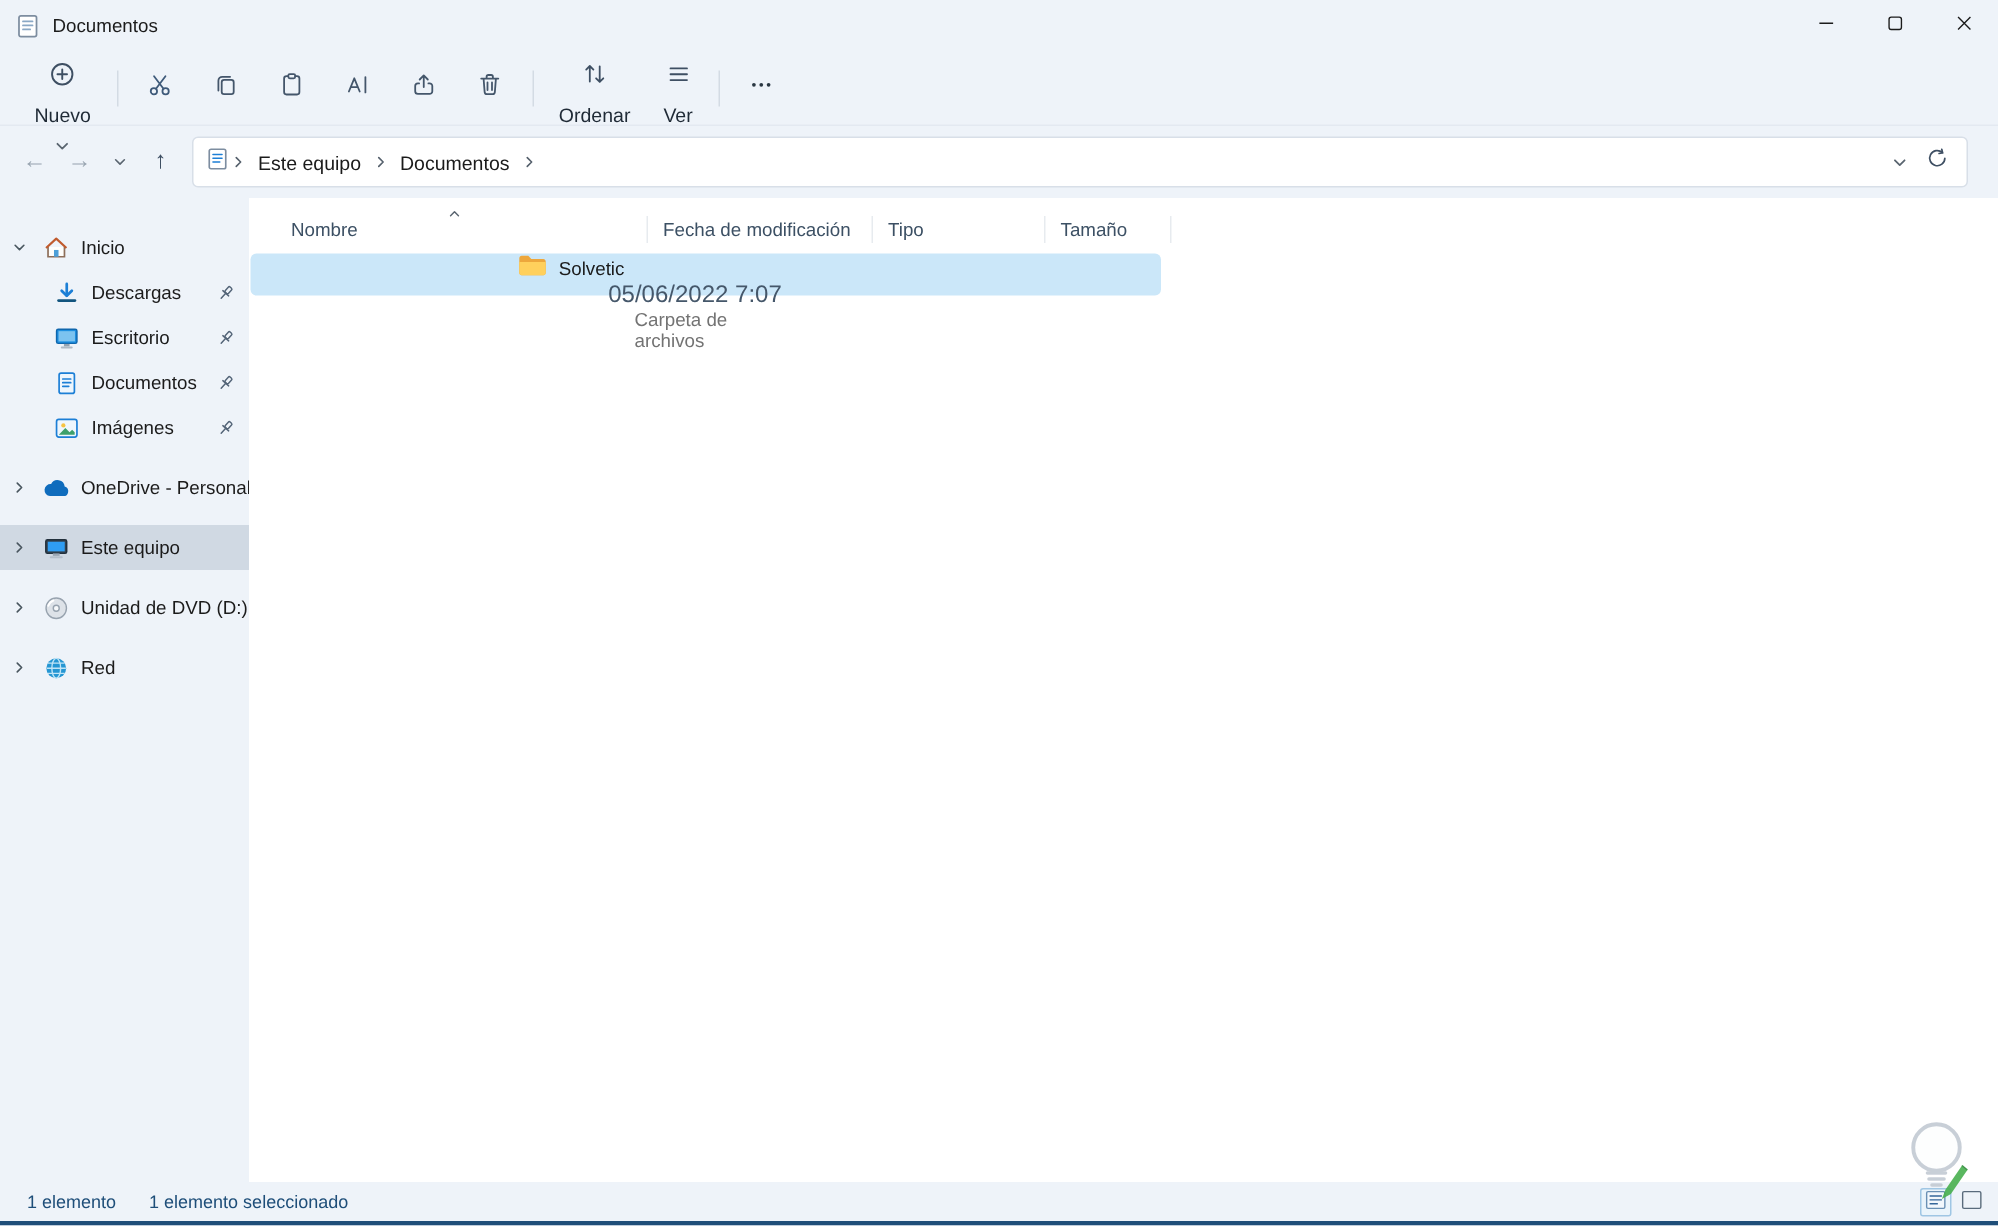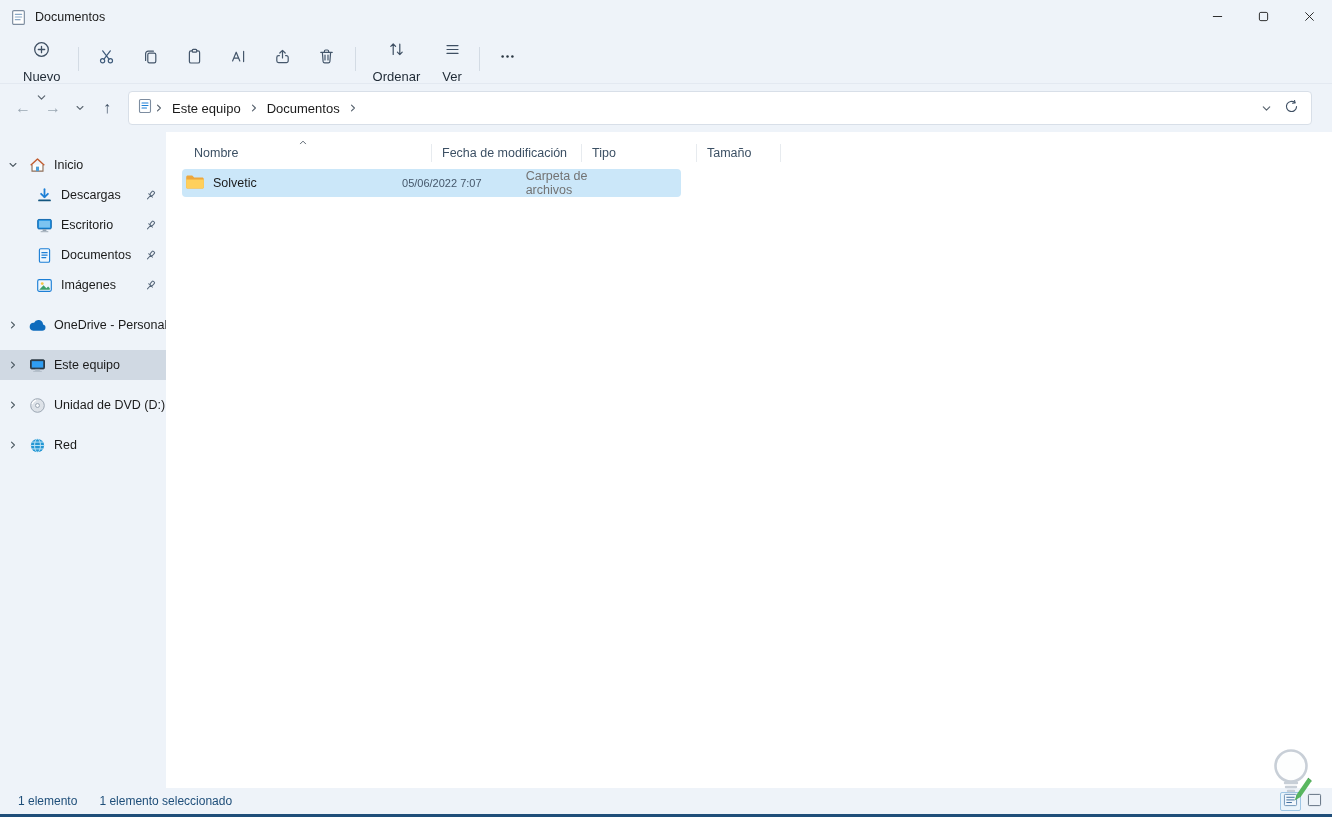--- a/index.html
+++ b/index.html
@@ -51,23 +51,23 @@
 
   .main { flex: 1; background: #fff; padding-top: 6px; position: relative; min-width: 0; }
   .cols { display: flex; height: 30px; margin-left: 8px; }
   .col { display: flex; align-items: center; font-size: 12.5px; color: #3c5064; position: relative; text-align: center; }
   .col::after { content: ""; position: absolute; right: 0; top: 6px; height: 18px; width: 1px; background: #e7ebef; }
   .col.c1 { width: 258px; padding-left: 20px; }
   .col.c2 { width: 150px; padding-left: 10px; }
   .col.c3 { width: 115px; padding-left: 10px; }
   .col.c4 { width: 84px; padding-left: 10px; }
   .sort-caret { position: absolute; top: 0; left: 50%; transform: translateX(-50%); display: flex; color: #5a6570; }
-  .filerow { display: flex; align-items: center; height: 28px; margin-left: 16px; margin-top: 1px; width: 499px; background: #cbe7f9; border-radius: 4px; }
+  .filerow { display: flex; align-items: center; height: 28px; margin-left: 1px; margin-top: 1px; width: 607px; background: #cbe7f9; border-radius: 4px; flex-direction: column; }
   .cellname { width: 258px; display: flex; align-items: center; gap: 8px; padding-left: 3px; font-size: 12.5px; color: #1b1b1b; }
-  .celldate { width: 150px; padding-left: 10px; font-size: 11px; color: #45576a; }
+  .celldate { width: 150px; padding-left: 10px; font-size: 16px; color: #45576a; }
   .celltype { width: 115px; padding-left: 10px; font-size: 12.5px; color: #737373; }
   .cellsize { width: 84px; padding-left: 10px; font-size: 12.5px; color: #45576a; }
 
   
   .statusbar { height: 26px; flex: 0 0 auto; display: flex; align-items: center; padding-left: 18px; gap: 22px; font-size: 12px; color: #1e4e79; }
   .status-right { margin-left: auto; display: flex; align-items: center; gap: 3px; margin-right: 7px; }
   .view-btn { width: 21px; height: 19px; display: flex; align-items: center; justify-content: center; border: 1px solid transparent; border-radius: 2px; }
   .view-btn.active { border-color: #9fc6e4; background: #eaf4fb; }
   .bottom-edge { height: 3px; background: #1f4e79; flex: 0 0 auto; }
   .lightbulb { position: absolute; right: 14px; bottom: 10px; pointer-events: none; opacity: .9; }

